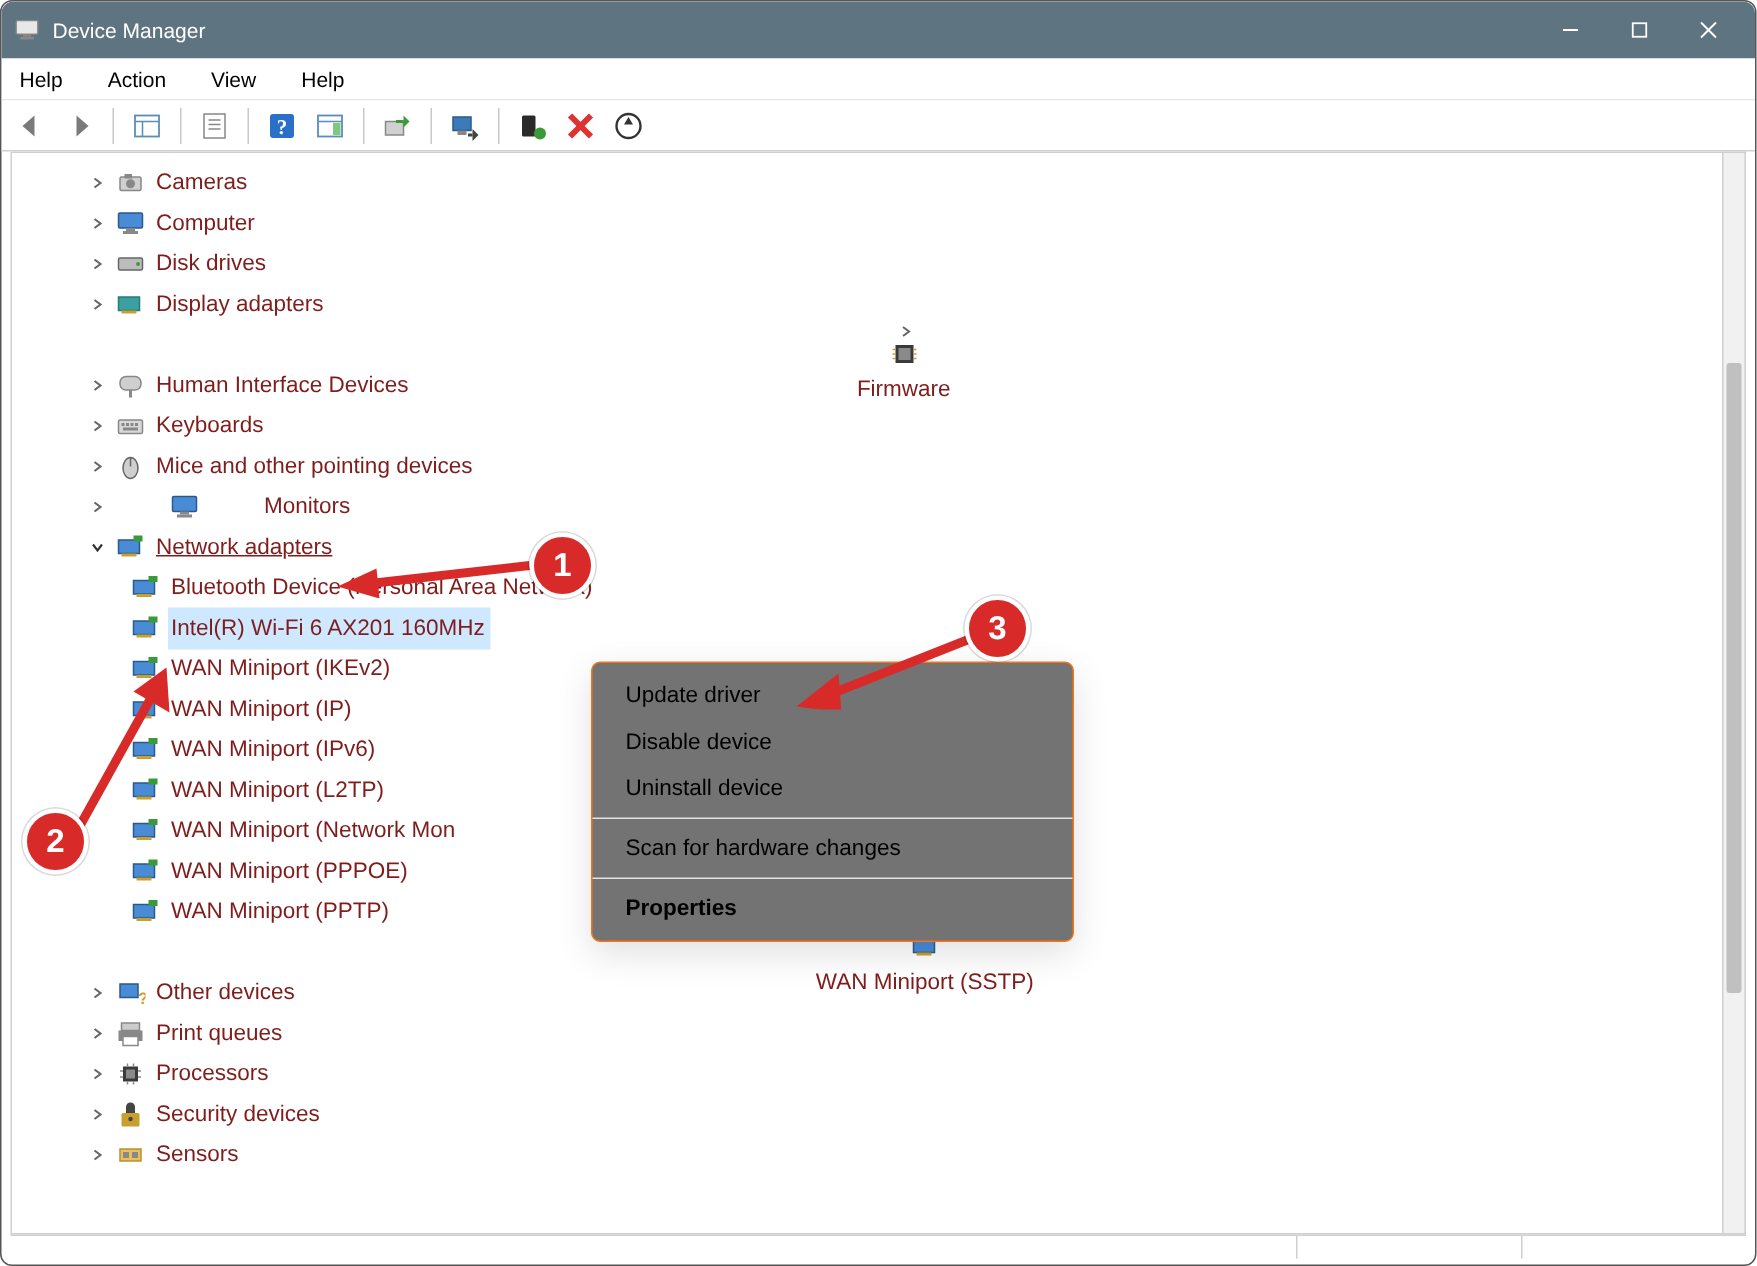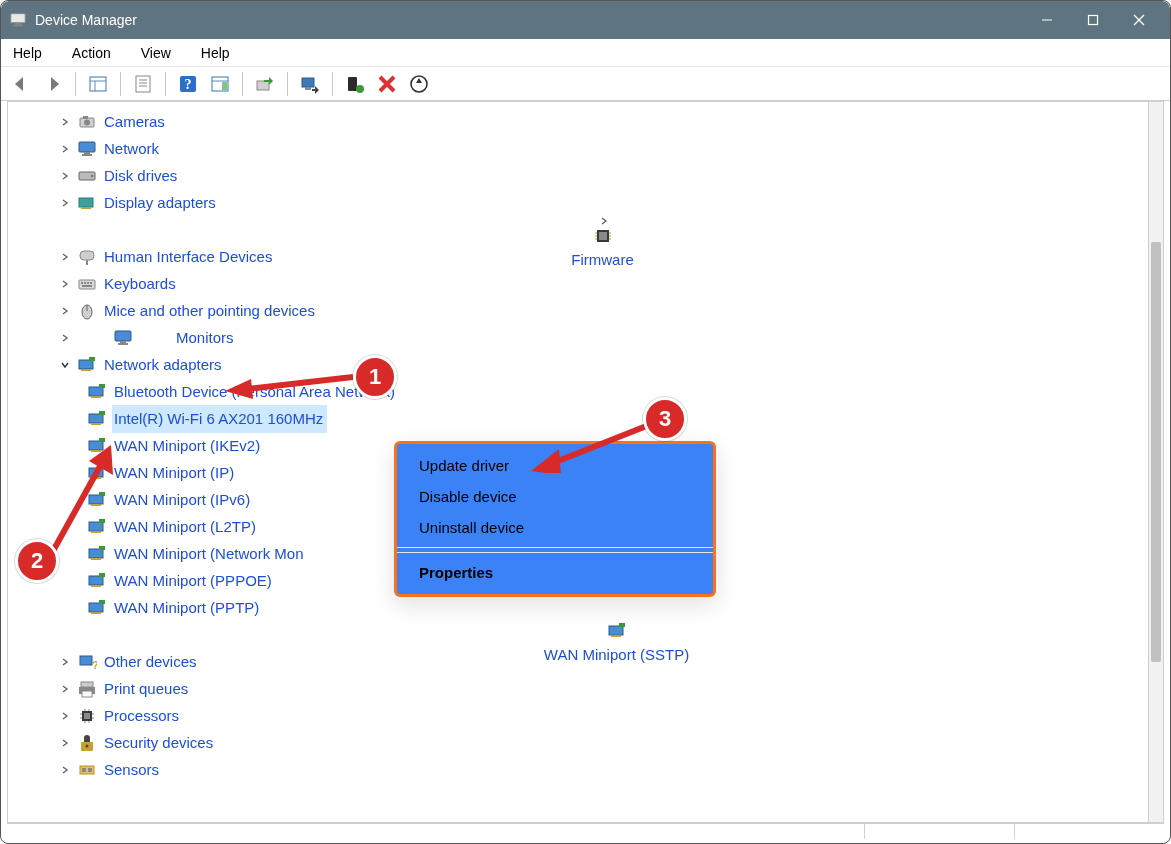--- a/index.html
+++ b/index.html
@@ -69,21 +69,21 @@
     position: absolute;
     top: 100px; left: 6px; right: 6px; bottom: 20px;
     border: 1px solid #cfcfcf;
     background: #fff;
     overflow: hidden;
   }
   .tree {
     padding: 6px 12px 6px 2px;
     line-height: 26px;
     font-size: 15px;
-    color: #1d4ed8;
+    color: #7f1d1d;
   }
   .node {
     display: flex;
     align-items: center;
     height: 27px;
     white-space: nowrap;
   }
   .chev {
     width: 18px; height: 18px; display:inline-flex; align-items:center; justify-content:center;
     color: #5a5a5a;
@@ -97,22 +97,22 @@
   .label { padding: 1px 4px 1px 2px; }
   .selected .label {
     background: #cde8ff;
     border-radius: 0;
   }
   
   .ctx {
     position: absolute;
     left: 393px; top: 440px;
     width: 322px;
-    background: #3b82f6;
-    border: 3px solid #f97316;
+    background: #737373;
+    border: 1px solid #f97316;
     box-shadow: 0 8px 24px rgba(0,0,0,.12);
     border-radius: 6px;
     padding: 6px 0;
     font-size: 15px;
   }
   .ctx-item { padding: 7px 22px; }
   .ctx-item.bold { font-weight: 700; }
   .ctx-sep { height: 1px; background: #e4e4e4; margin: 4px 0; }
   
   .scrollbar {
@@ -299,21 +299,21 @@
             <polyline points="3,2 7,5 3,8" fill="none" stroke="#666" stroke-width="1.4"></polyline>
           </svg>
         </span>
         <span class="icon">
           <svg viewBox="0 0 20 20">
             <rect x="2" y="3" width="16" height="10" rx="1" fill="#4a8bd6" stroke="#2a5a8a"></rect>
             <rect x="7" y="13" width="6" height="2" fill="#888"></rect>
             <rect x="5" y="15" width="10" height="2" fill="#888"></rect>
           </svg>
         </span>
-        <span class="label">Network</span>
+        <span class="label">Computer</span>
       </div>
       <div class="node" style="padding-left: 46px;">
         <span class="chev">
           <svg viewBox="0 0 10 10">
             <polyline points="3,2 7,5 3,8" fill="none" stroke="#666" stroke-width="1.4"></polyline>
           </svg>
         </span>
         <span class="icon">
           <svg viewBox="0 0 20 20">
             <rect x="2" y="6" width="16" height="8" rx="1" fill="#bcbcbc" stroke="#666"></rect>
@@ -410,21 +410,21 @@
         </span>
         <span class="icon">
           <svg viewBox="0 0 20 20">
             <rect x="2" y="3" width="16" height="10" rx="1" fill="#4a8bd6" stroke="#2a5a8a"></rect>
             <rect x="7" y="13" width="6" height="2" fill="#888"></rect>
             <rect x="5" y="15" width="10" height="2" fill="#888"></rect>
           </svg>
         </span>
         <span class="label">Monitors</span>
       </div>
-      <div class="node" style="padding-left: 46px;">
+      <div class="node" style="padding-left: 46px; text-decoration: underline;">
         <span class="chev">
           <svg viewBox="0 0 10 10">
             <polyline points="2,3 5,7 8,3" fill="none" stroke="#333" stroke-width="1.4"></polyline>
           </svg>
         </span>
         <span class="icon">
           <svg viewBox="0 0 20 20">
             <rect x="2" y="5" width="14" height="9" fill="#4a8bd6" stroke="#2a5a8a"></rect>
             <rect x="4" y="14" width="10" height="2" fill="#c8a030"></rect>
             <rect x="12" y="2" width="6" height="4" fill="#3a9a3a"></rect>
@@ -634,20 +634,21 @@
   <span style="flex:1"></span>
   <span class="cell" style="width:150px;"></span>
   <span class="cell" style="width:150px;"></span>
 </div>
 
 <div class="ctx" id="ctx">
     <div class="ctx-item">Update driver</div>
     <div class="ctx-item">Disable device</div>
     <div class="ctx-item">Uninstall device</div>
     <div class="ctx-sep"></div>
+    <div class="ctx-item">Scan for hardware changes</div>
     <div class="ctx-sep"></div>
     <div class="ctx-item bold">Properties</div>
   </div>
 
 <div class="badge" style="left:352px; top:354px;">1</div>
 <div class="badge" style="left:14px; top:538px;">2</div>
 <div class="badge" style="left:642px; top:396px;">3</div>
 
 <svg class="arrow" style="left:222px; top:368px; width:140px; height:30px;" viewBox="0 0 140 30">
   <line x1="130" y1="8" x2="24" y2="20"></line>

